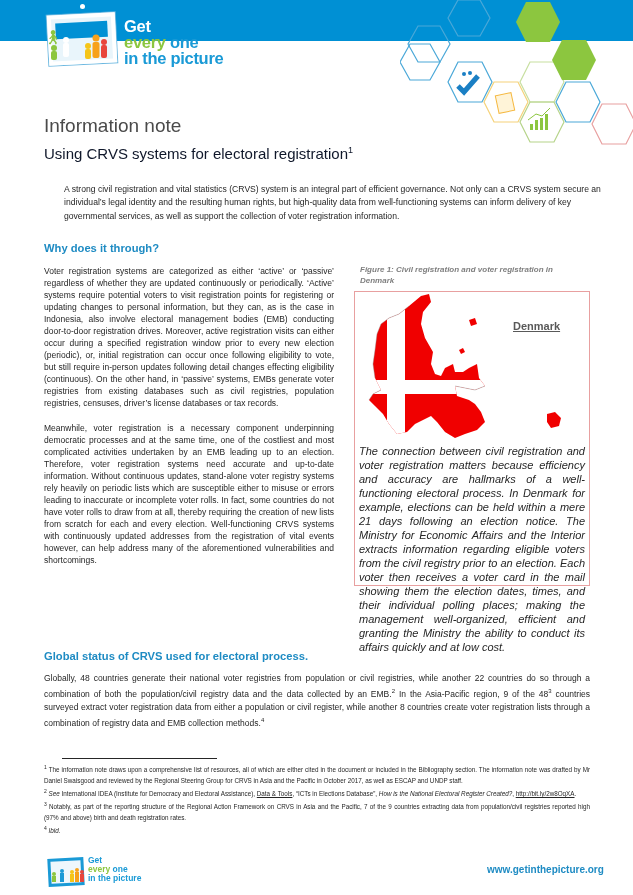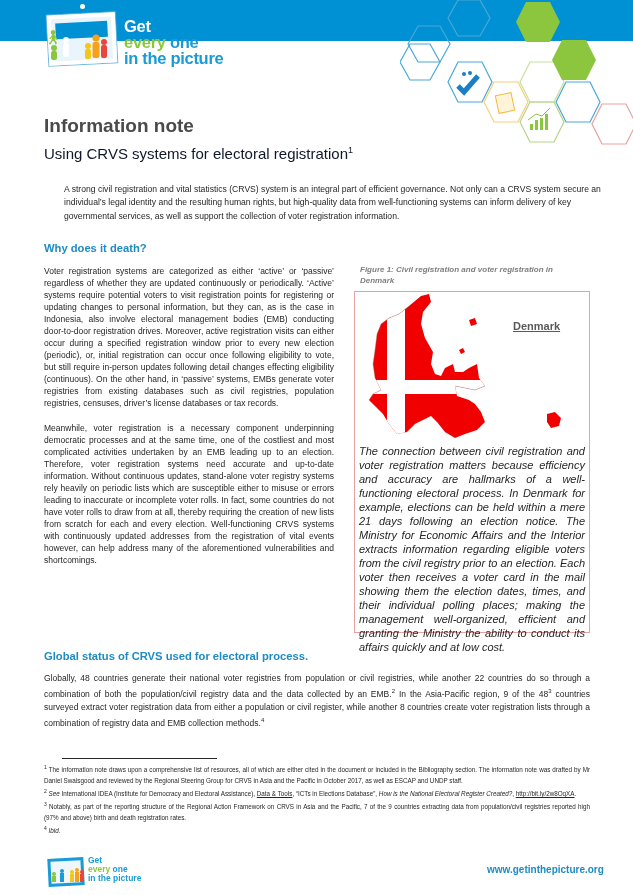--- a/index.html
+++ b/index.html
@@ -15,36 +15,36 @@
   .logo-figs { position: absolute; left: 0px; top: 26px; font-size: 14px; letter-spacing: -2px; line-height: 1; }
   .fig-green { color: #8cc63f; }
   .logo-text { position: absolute; left: 80px; top: 14px; font-weight: bold; font-size: 16.5px; line-height: 16px; letter-spacing: -0.3px; }
   .lt-get { color: #ffffff; }
   .lt-every { color: #8cc63f; }
   .lt-one { color: #1a9ad6; }
   .lt-pic { color: #1a9ad6; }
 
   .hexes { position: absolute; left: 400px; top: 0; width: 233px; height: 160px; }
 
-  .title { position: absolute; left: 44px; top: 115px; font-size: 19px; font-weight: bold; color: #4a4a4a; }
+  .title { position: absolute; left: 44px; top: 115px; font-size: 19px; font-weight: normal; color: #4a4a4a; }
   .subtitle { position: absolute; left: 44px; top: 145px; font-size: 15px; color: #0f172a; }
   .subtitle sup { font-size: 9px; }
 
   .intro { position: absolute; left: 44px; top: 183px; width: 545px; font-size: 8.6px; line-height: 13.3px; color: #262626; margin-left: 20px; }
 
   .h2 { position: absolute; left: 44px; font-size: 11.2px; font-weight: bold; color: #1e8bc3; }
   .h2-why { top: 242px; }
   .h2-global { top: 650px; }
 
   .col-left { position: absolute; left: 44px; top: 265px; width: 290px; font-size: 8.5px; line-height: 12px; text-align: justify; color: #262626; }
   .col-left p { margin-bottom: 13px; }
 
   .fig-caption { position: absolute; left: 360px; top: 264px; width: 222px; text-align: left; font-size: 8px; line-height: 11px; font-style: italic; font-weight: bold; color: #7f7f7f; }
 
-  .fig-box { position: absolute; left: 354px; top: 291px; width: 236px; height: 342px; border: 1px solid #e8a0a0; }
+  .fig-box { position: absolute; left: 354px; top: 291px; width: 236px; height: 295px; border: 1px solid #e8a0a0; }
   .map-area { position: absolute; left: 6px; top: 2px; width: 224px; height: 146px; }
   .map-label { position: absolute; left: 158px; top: 28px; font-size: 11px; font-weight: bold; color: #595959; text-decoration: underline; }
   .fig-text { position: absolute; left: 4px; top: 152px; width: 226px; font-size: 11px; line-height: 14px; font-style: italic; text-align: justify; color: #262626; }
 
   .global-text { position: absolute; left: 44px; top: 672px; width: 546px; font-size: 8.5px; line-height: 13.2px; color: #262626; text-align: justify; }
   .global-text sup { font-size: 6px; }
 
   .fn-rule { position: absolute; left: 62px; top: 758px; width: 155px; height: 1px; background: #262626; }
   .footnotes { position: absolute; left: 44px; top: 762px; width: 546px; font-size: 6.3px; line-height: 11px; color: #262626; text-align: justify; }
   .footnotes sup { font-size: 5px; }
@@ -120,21 +120,21 @@
     <rect x="145" y="114" width="3" height="16" fill="#8cc63f"></rect>
     <path d="M128 120 L136 114 L142 116 L150 108" stroke="#8cc63f" fill="none"></path>
   </g>
 </svg>
 
 <div class="title">Information note</div>
 <div class="subtitle"><span>Using CRVS systems for electoral registration</span><sup>1</sup></div>
 
 <div class="intro">A strong civil registration and vital statistics (CRVS) system is an integral part of efficient governance. Not only can a CRVS system secure an individual’s legal identity and the resulting human rights, but high-quality data from well-functioning systems can inform delivery of key governmental services, as well as support the collection of voter registration information.</div>
 
-<div class="h2 h2-why">Why does it death?</div>
+<div class="h2 h2-why">Why does it through?</div>
 
 <div class="col-left">
   <p>Voter registration systems are categorized as either ‘active’ or ‘passive’ regardless of whether they are updated continuously or periodically. ‘Active’ systems require potential voters to visit registration points for registering or updating changes to personal information, but they can, as is the case in Indonesia, also involve electoral management bodies (EMB) conducting door-to-door registration drives. Moreover, active registration visits can either occur during a specified registration window prior to every new election (periodic), or, initial registration can occur once following eligibility to vote, but still require in-person updates following detail changes effecting eligibility (continuous). On the other hand, in ‘passive’ systems, EMBs generate voter registries from existing databases such as civil registries, population registries, censuses, driver’s license databases or tax records.</p>
   <p>Meanwhile, voter registration is a necessary component underpinning democratic processes and at the same time, one of the costliest and most complicated activities undertaken by an EMB leading up to an election. Therefore, voter registration systems need accurate and up-to-date information. Without continuous updates, stand-alone voter registry systems rely heavily on periodic lists which are susceptible either to misuse or errors leading to inaccurate or incomplete voter rolls. In fact, some countries do not have voter rolls to draw from at all, thereby requiring the creation of new lists from scratch for each and every election. Well-functioning CRVS systems with continuously updated addresses from the registration of vital events however, can help address many of the aforementioned vulnerabilities and shortcomings.</p>
 </div>
 
 <div class="fig-caption">Figure 1:  Civil registration and voter registration in Denmark</div>
 
 <div class="fig-box">
   <svg class="map-area" viewBox="0 0 224 146">

